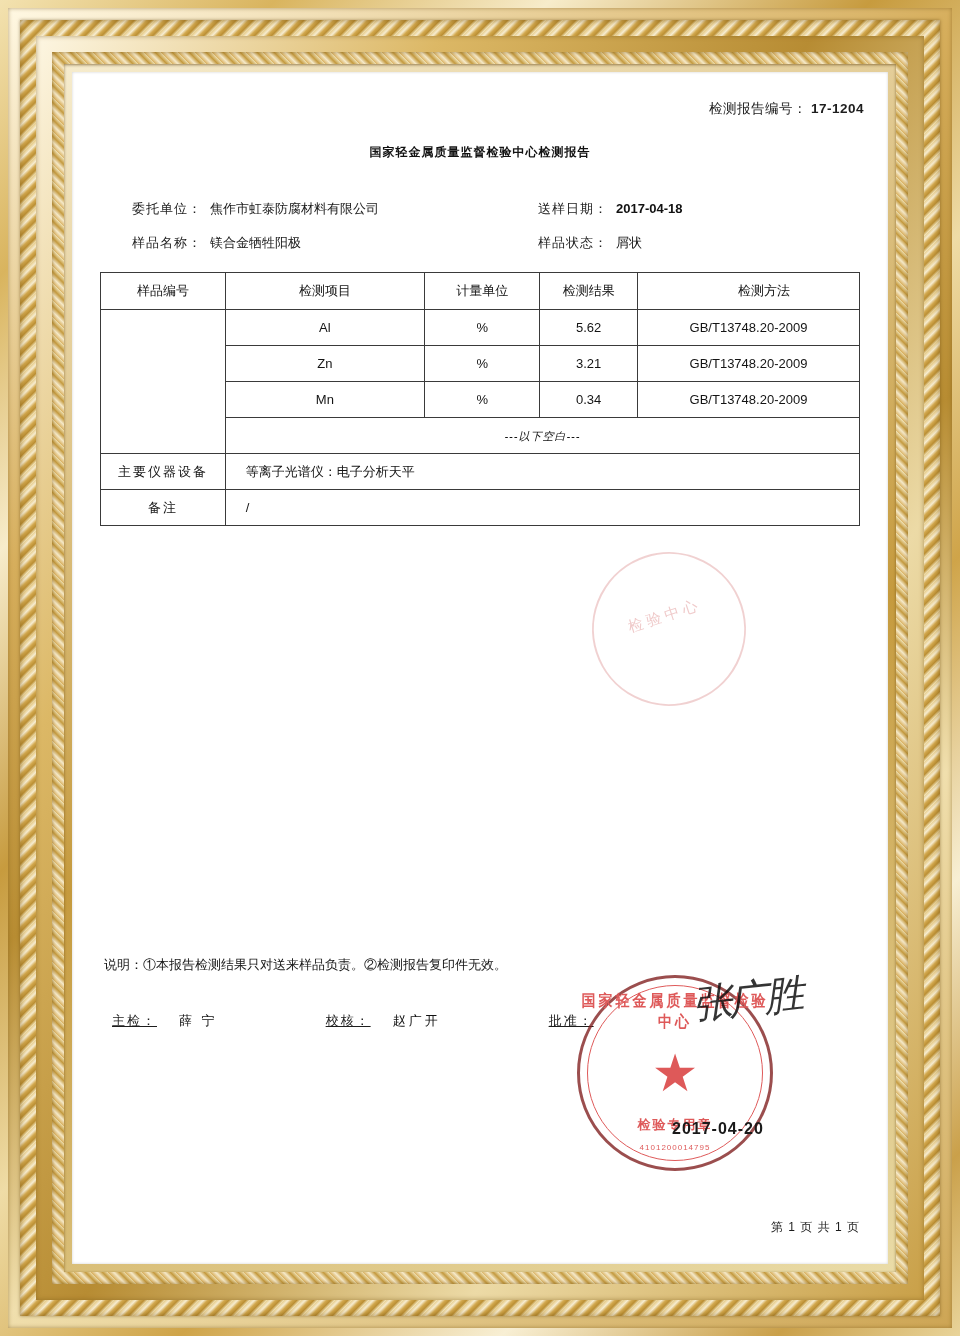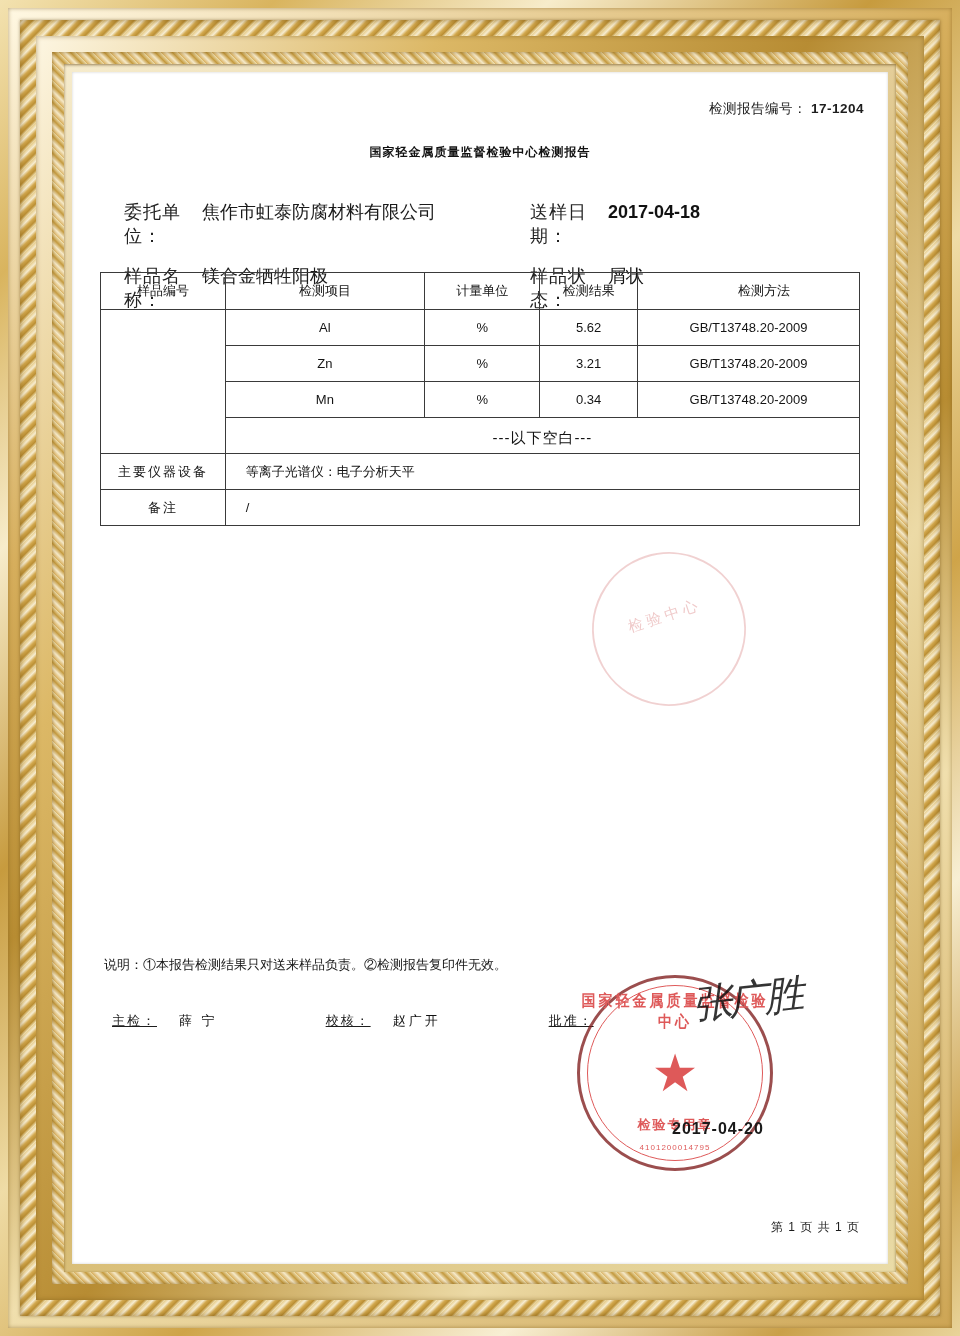--- a/index.html
+++ b/index.html
@@ -97,24 +97,24 @@
     top: 72px;
     text-align: center;
     font-size: 12px;
     font-weight: 700;
     letter-spacing: 1px;
     color: #111;
   }
 
   .meta {
     position: absolute;
-    left: 52px;
+    left: 60px;
     right: 28px;
     top: 128px;
-    font-size: 18px;
+    font-size: 13px;
   }
   .meta-row {
     display: flex;
     align-items: baseline;
     margin-bottom: 16px;
   }
   .meta-label { width: 78px; color: #222; letter-spacing: 1px; }
   .meta-value { width: 250px; color: #1a1a1a; }
   .meta-label2 { width: 78px; color: #222; letter-spacing: 1px; margin-left: 78px; }
   .meta-value2 { font-weight: 700; color: #111; }
@@ -143,22 +143,23 @@
   .col-result { width: 100px; }
   .col-method { width: 198px; font-size: 12.5px; line-height: 1.15; padding-left: 32px; }
 
   .blank-cell {
     height: 430px;
     vertical-align: top;
     position: relative;
   }
   .blank-text {
     margin-top: 10px;
-    font-size: 15px;
-    letter-spacing: 1px;
+    font-size: 11px;
+    letter-spacing: 1px;
+    font-style: italic;
   }
   .equip-label { letter-spacing: 2px; }
   .left-pad { text-align: left !important; padding-left: 20px; }
   .row-equip td { height: 44px; }
   .row-remark td { height: 44px; }
 
   .note {
     position: absolute;
     left: 32px;
     top: 884px;

